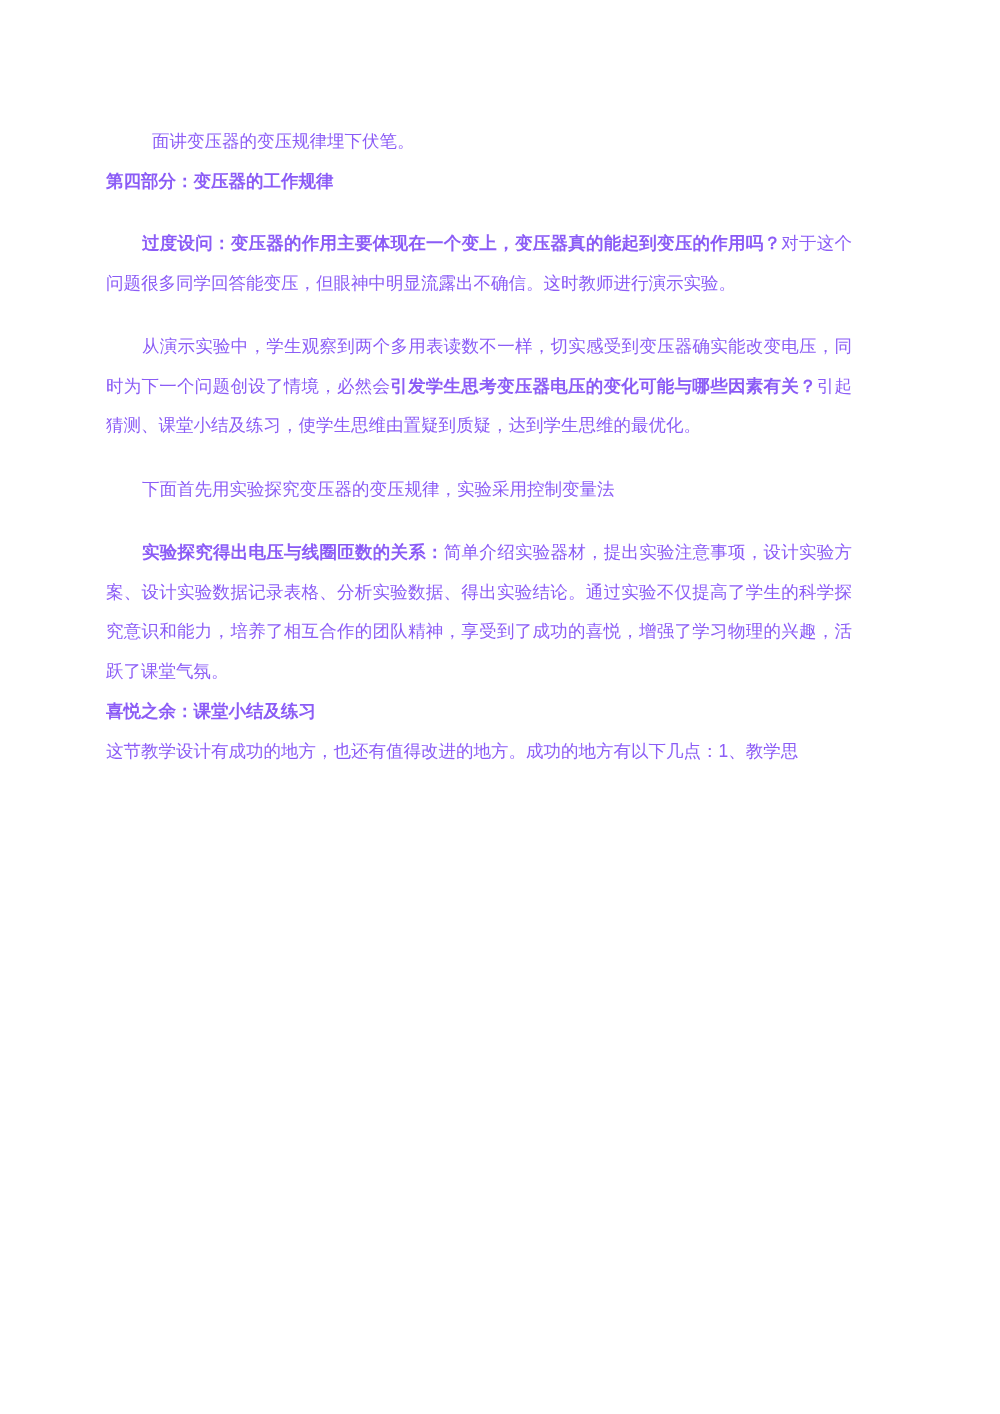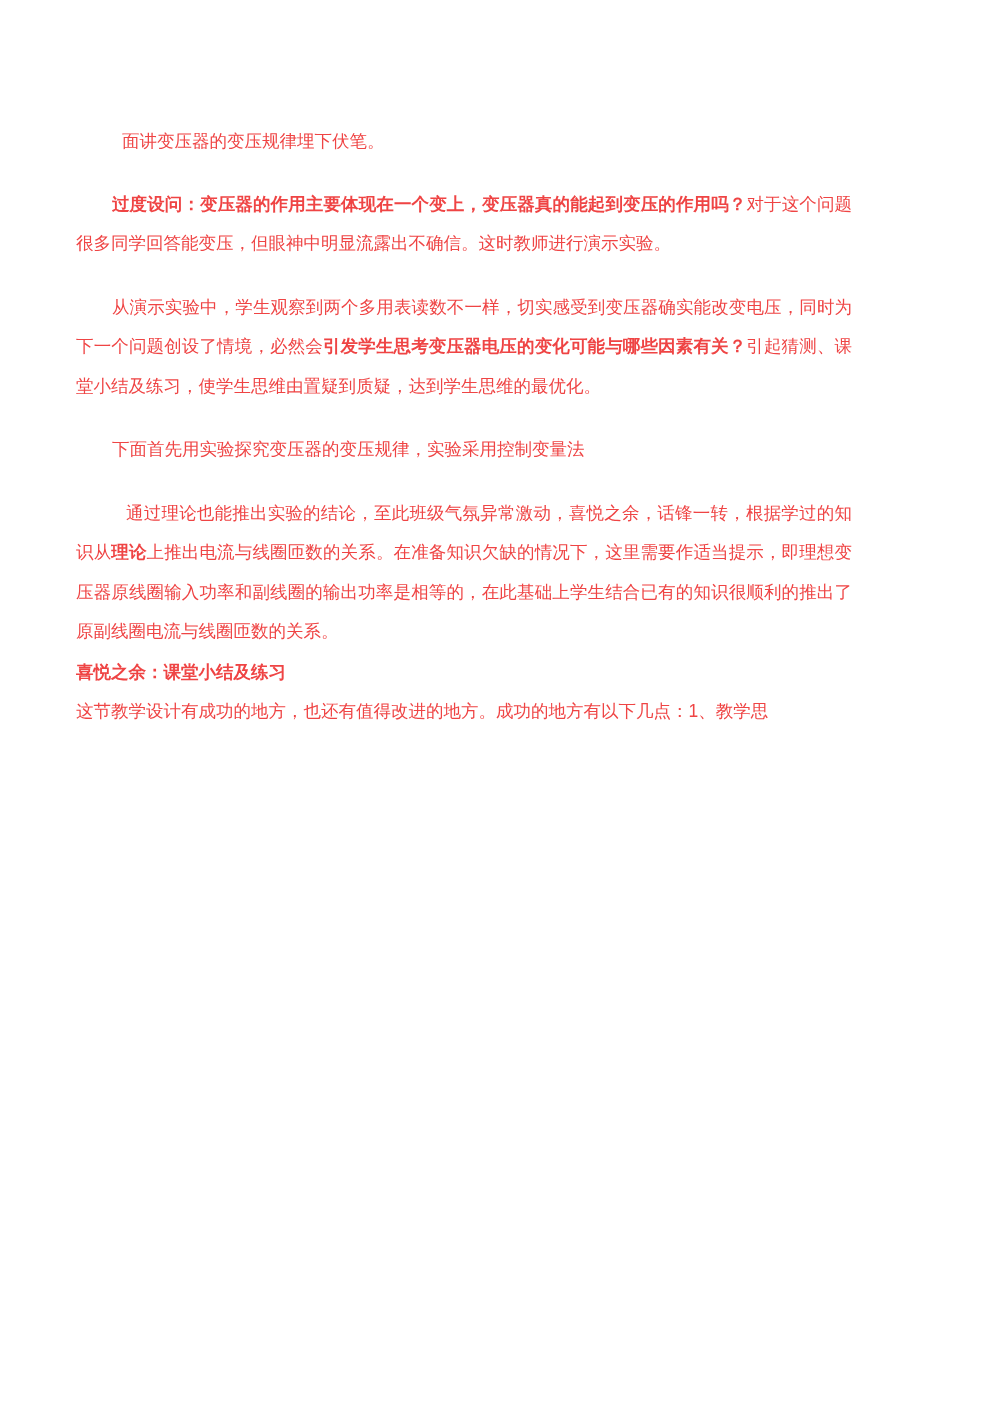--- a/index.html
+++ b/index.html
@@ -7,23 +7,23 @@
     padding: 0;
     background: #ffffff;
   }
   .page {
     position: relative;
     width: 1000px;
     height: 1004px;
     margin: 0 auto;
     background: #ffffff;
     box-sizing: border-box;
-    padding: 122px 148px 0 76px;
+    padding: 122px 148px 0 106px;
     font-family: "Liberation Sans", "DejaVu Sans", sans-serif;
-    color: #ef4444;
+    color: #8b5cf6;
     overflow: hidden;
   }
   .para {
     margin: 0;
     padding: 0;
     font-size: 17.5px;
     line-height: 39.5px;
     text-align: justify;
     letter-spacing: 0;
     word-break: break-all;
@@ -38,29 +38,30 @@
   .ind26 { text-indent: 46px; }
   .ind28 { text-indent: 50px; }
   .b { font-weight: bold; }
 </style>
 </head>
 <body>
 
 <div class="page">
   <p class="para ind26"><span>面讲变压器的变压规律埋下伏笔。</span></p>
 
+  <p class="para heading"><span class="b">第四部分：变压器的工作规律</span></p>
 
   <p class="para ind2 gap"><span class="b">过度设问：变压器的作用主要体现在一个变上，变压器真的能起到变压的作用吗？</span><span>对于这个问题很多同学回答能变压，但眼神中明显流露出不确信。这时教师进行演示实验。</span></p>
 
   <p class="para ind2 gap"><span>从演示实验中，学生观察到两个多用表读数不一样，切实感受到变压器确实能改变电压，同时为下一个问题创设了情境，必然会</span><span class="b">引发学生思考变压器电压的变化可能与哪些因素有关？</span><span>引起猜测、课堂小结及练习，使学生思维由置疑到质疑，达到学生思维的最优化。</span></p>
 
   <p class="para ind2 gap"><span>下面首先用实验探究变压器的变压规律，实验采用控制变量法</span></p>
 
+  <p class="para ind2 gap"><span class="b">实验探究得出电压与线圈匝数的关系：</span><span>简单介绍实验器材，提出实验注意事项，设计实验方案、设计实验数据记录表格、分析实验数据、得出实验结论。通过实验不仅提高了学生的科学探究意识和能力，培养了相互合作的团队精神，享受到了成功的喜悦，增强了学习物理的兴趣，活跃了课堂气氛。</span></p>
 
 
-  <p class="para ind28 gap"><span>通过理论也能推出实验的结论，至此班级气氛异常激动，喜悦之余，话锋一转，根据学过的知识从</span><span class="b">理论</span><span>上推出电流与线圈匝数的关系。在准备知识欠缺的情况下，这里需要作适当提示，即理想变压器原线圈输入功率和副线圈的输出功率是相等的，在此基础上学生结合已有的知识很顺利的推出了原副线圈电流与线圈匝数的关系。</span></p>
 
   <p class="para heading"><span class="b">喜悦之余：课堂小结及练习</span></p>
 
 
 
   <p class="para"><span>这节教学设计有成功的地方，也还有值得改进的地方。成功的地方有以下几点：1、教学思</span></p>
 </div>
 
 </body></html>

